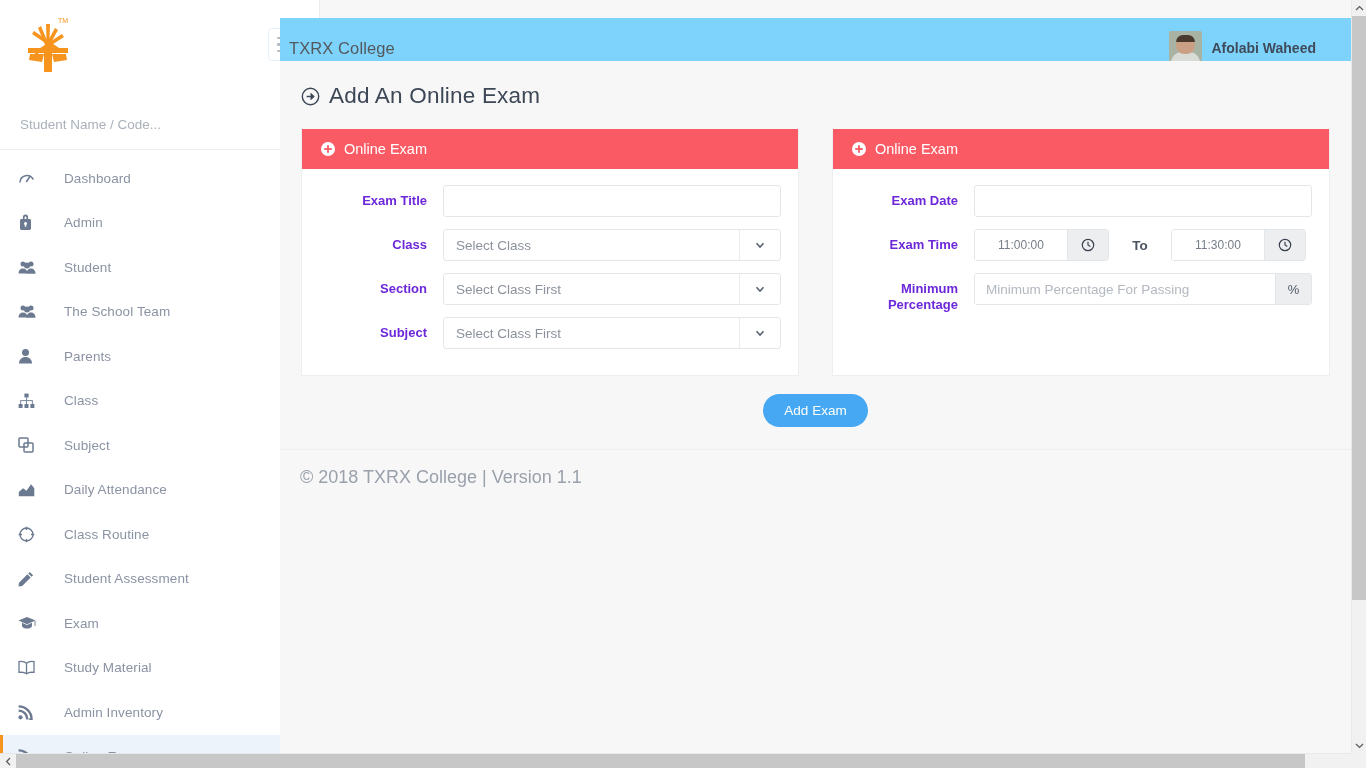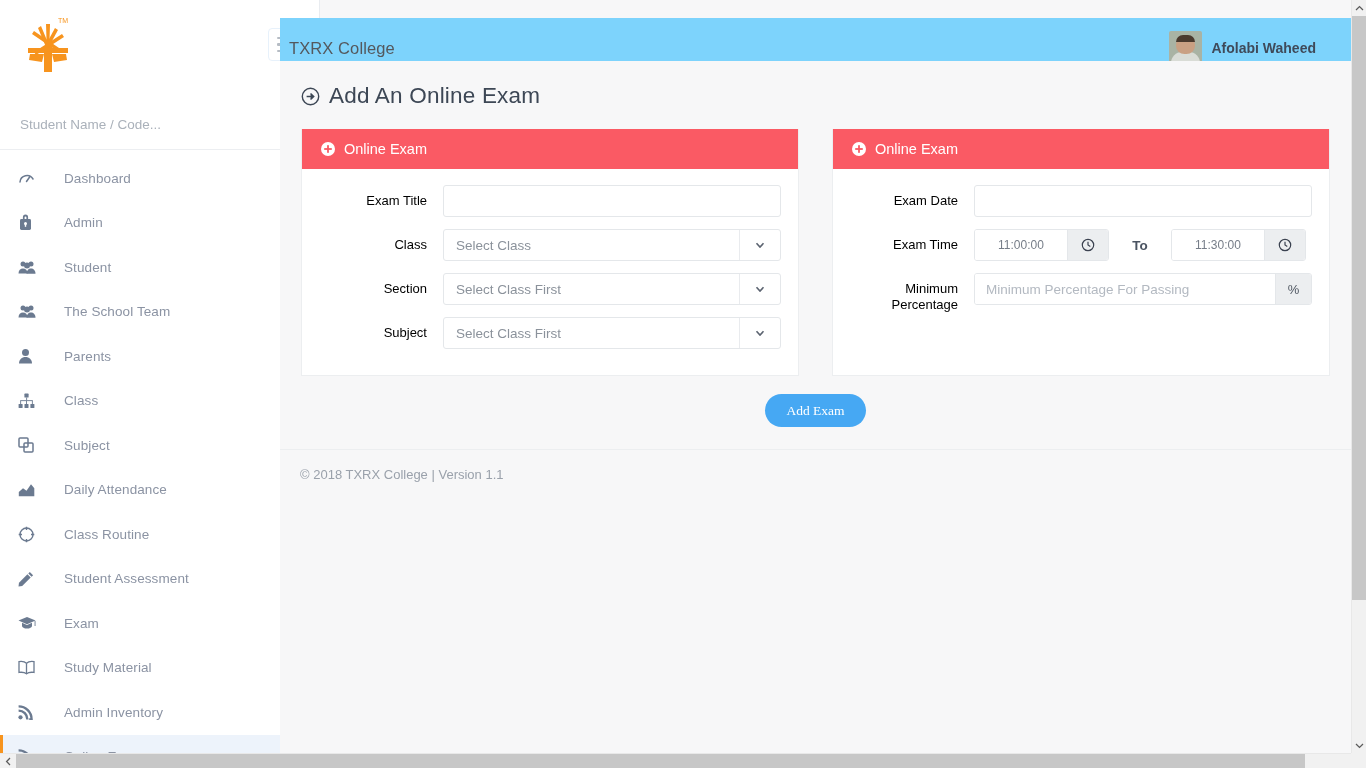--- a/index.html
+++ b/index.html
@@ -198,22 +198,22 @@
   .frow {
     display: flex; align-items: flex-start;
     margin-bottom: 12px;
   }
   .flabel {
     width: 124px; min-width: 124px;
     text-align: right;
     padding-right: 16px;
     padding-top: 8px;
     font-size: 13px;
-    font-weight: normal;
-    color: #000000;
+    font-weight: bold;
+    color: #6d28d9;
     line-height: 16px;
   }
   .fctl { flex: 1; }
 
   .inp {
     width: 100%;
     height: 32px;
     border: 1px solid #e4e7ea;
     border-radius: 3px;
     background: #ffffff;
@@ -313,29 +313,29 @@
   .btnrow {
     display: flex; justify-content: center;
     margin-top: 18px;
   }
   .btn-primary {
     background: #46a8f3;
     color: #ffffff;
     border: 0; border-radius: 19px;
     height: 33px; padding: 0 21px;
     font-size: 13.5px;
-    font-family: Liberation Serif, serif;
+    font-family: Liberation Sans, sans-serif;
     cursor: pointer;
   }
 
   .footer {
     margin-top: 22px;
     border-top: 1px solid #eceef0;
     padding: 17px 0 0 20px;
-    font-size: 13px;
+    font-size: 18px;
     color: #9aa1ab;
   }
 
   
   .vscroll {
     position: absolute; right: 0; top: 0;
     width: 15px; height: 753px;
     background: #f1f1f1;
     border-left: 1px solid #e8e8e8;
   }

